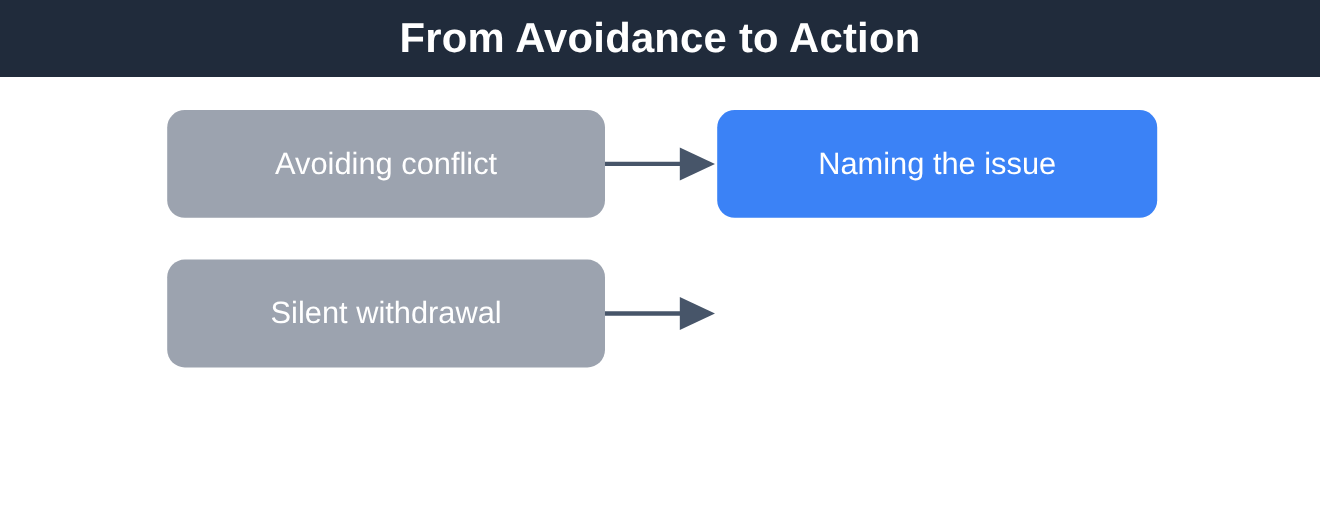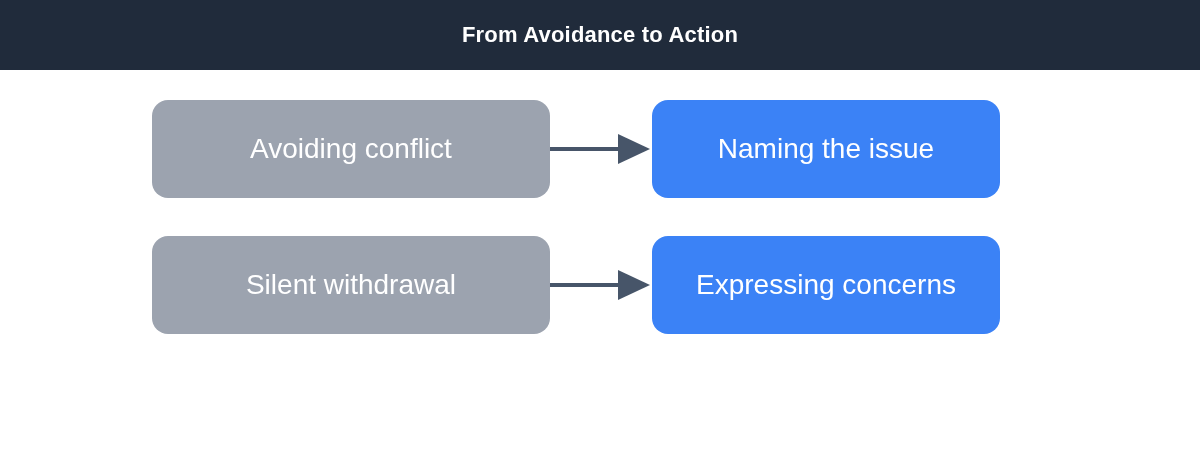--- a/index.html
+++ b/index.html
@@ -24,21 +24,21 @@
     width: 1200px;
     height: 70px;
     background: #202b3b;
     display: flex;
     align-items: center;
     justify-content: center;
   }
   .title-bar h1 {
     margin: 0;
     color: #ffffff;
-    font-size: 22px;
+    font-size: 38px;
     font-weight: 700;
     letter-spacing: 0.2px;
   }
   .row {
     position: absolute;
     left: 152px;
     width: 900px;
     height: 98px;
     display: flex;
     align-items: center;
@@ -54,21 +54,21 @@
     justify-content: center;
     color: #ffffff;
     font-size: 28px;
     font-weight: 400;
   }
   .box.from {
     width: 398px;
     background: #9ca3af;
   }
   .box.to {
-    width: 348px;
+    width: 400px;
     background: #3b82f6;
   }
   .arrow {
     flex: 0 0 102px;
     width: 102px;
     height: 34px;
     display: block;
   }
 </style>
 </head>
@@ -94,19 +94,16 @@
   </div>
 
   <div class="row r1">
     <div class="box from">
       <span>Silent withdrawal</span>
     </div>
     <svg class="arrow" viewBox="0 0 102 34" aria-hidden="true">
       <line x1="0" y1="17" x2="72" y2="17" stroke="#475569" stroke-width="4"></line>
       <polygon points="68,2 100,17 68,32" fill="#475569"></polygon>
     </svg>
-    <div class="box to">
-      <span>Expressing concerns</span>
-    </div>
   </div>
 
 
 </div>
 
 </body></html>

